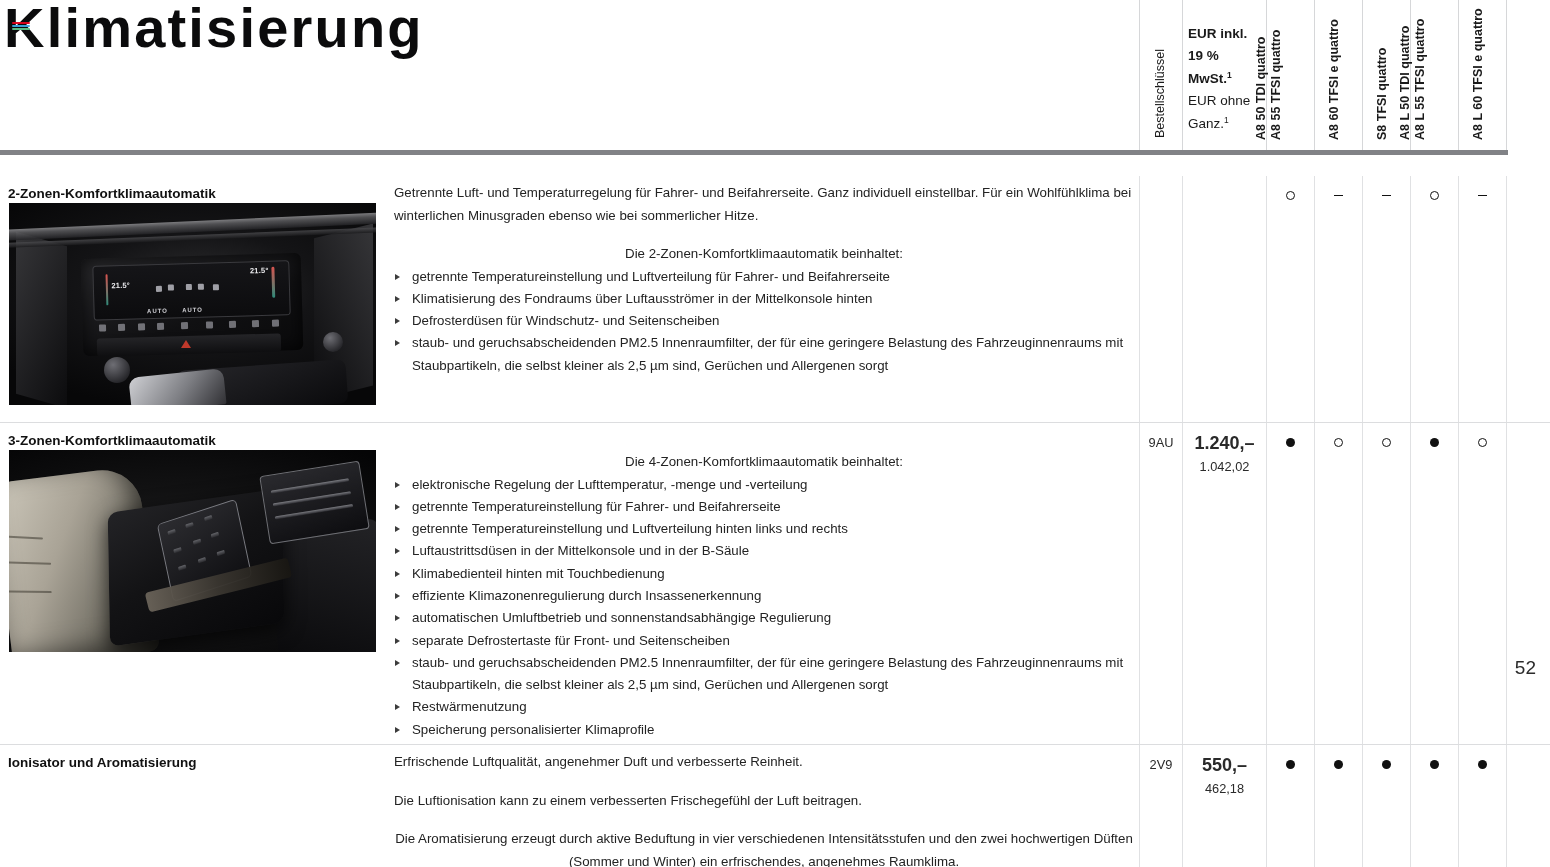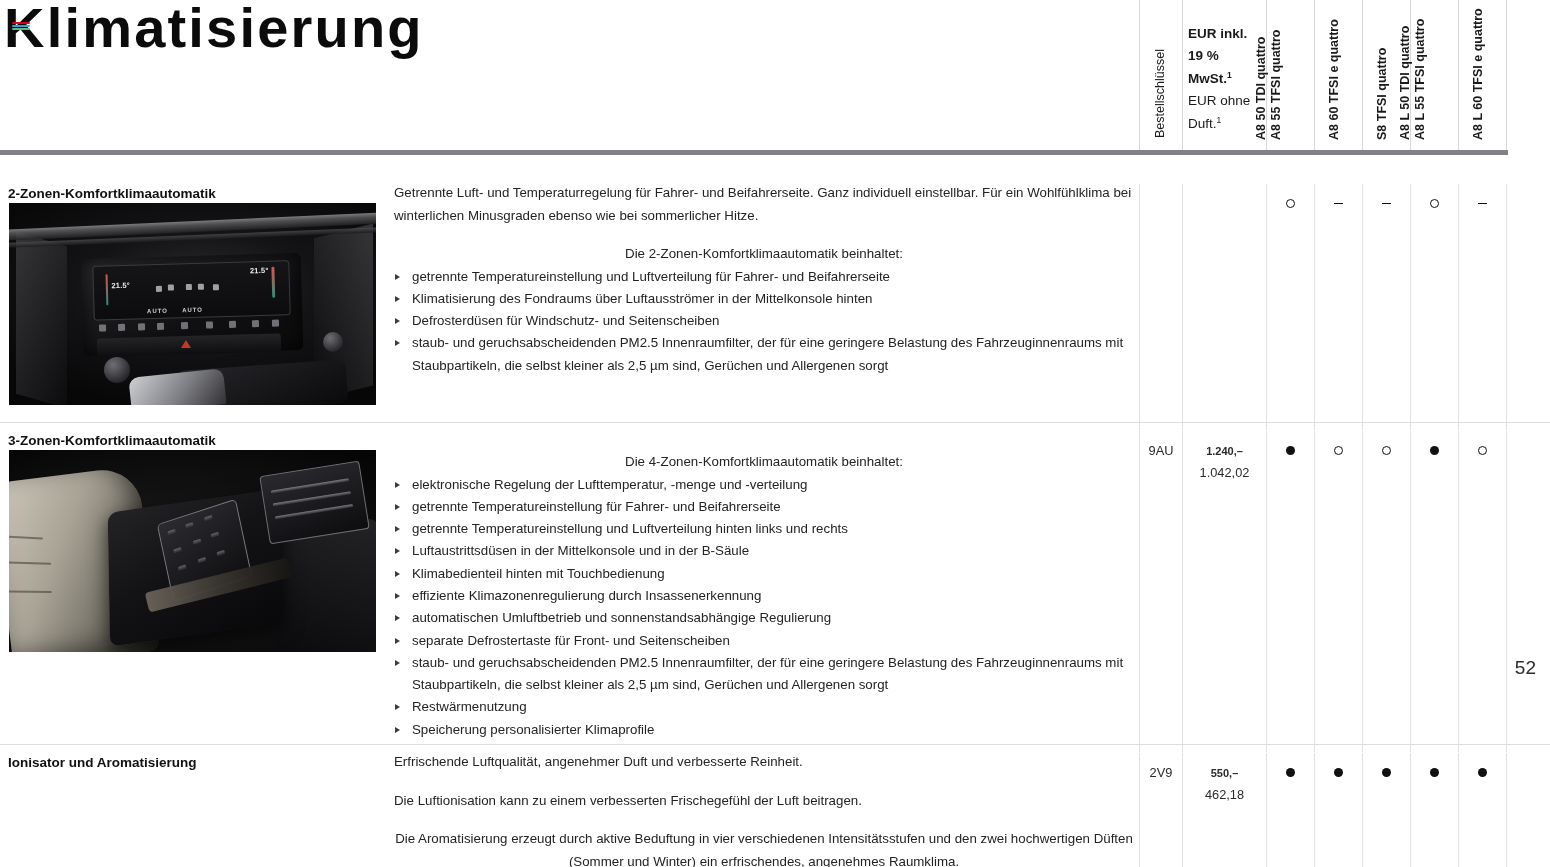--- a/index.html
+++ b/index.html
@@ -101,32 +101,32 @@
 
   
   .photo{
     position:absolute;left:9px;border:0;overflow:hidden;
     background:#0a0a0a;
   }
   .photo.p1{top:203px;width:367px;height:202px;}
   .photo.p2{top:450px;width:367px;height:202px;}
 
   
-  .cellgrid{position:absolute;top:8px;left:1139px;width:369px;height:100%;padding-left:27px;}
+  .cellgrid{position:absolute;top:0;left:1139px;width:369px;height:100%;padding-left:27px;}
   .cell{
     position:absolute;top:0;height:100%;
     border-left:1px solid #e0e1e3;
     box-sizing:border-box;
     text-align:center;
   }
   .cell .val{
     position:absolute;left:0;right:0;top:9px;
     font-size:12.8px;line-height:22px;color:#2a2a2a;
   }
-  .cell .val .b{font-weight:700;font-size:11px;}
+  .cell .val .b{font-weight:700;font-size:18px;}
   .mark{
     position:absolute;left:0;right:0;top:10px;
     font-size:13px;line-height:18px;
   }
   .dot{
     display:inline-block;width:9px;height:9px;border-radius:50%;
     background:#111;vertical-align:middle;
   }
   .circle{
     display:inline-block;width:9px;height:9px;border-radius:50%;
@@ -293,21 +293,21 @@
 
       <div class="col first" style="left:0px;width:43px;">
         <span class="vtext" style="bottom:12px;left:27px;">Bestellschlüssel</span>
       </div>
 
       <div class="eur-head" style="left:43px;width:84px;border-left:1px solid #d6d7d9;position:absolute;top:0;height:150px;">
         <div class="lines">
           <div class="b"><span>EUR inkl.</span></div>
           <div class="b"><span>19 % MwSt.</span><sup>1</sup></div>
           <div><span>EUR ohne</span></div>
-          <div><span>Duft.</span><sup>1</sup></div>
+          <div><span>Ganz.</span><sup>1</sup></div>
         </div>
       </div>
 
       <div class="col" style="left:127px;width:48px;">
         <span class="vtext bold two-line" style="bottom:10px;left:16px;">
           <span style="display:block">A8 50 TDI quattro</span>
           <span style="display:block">A8 55 TFSI quattro</span>
         </span>
       </div>
 

